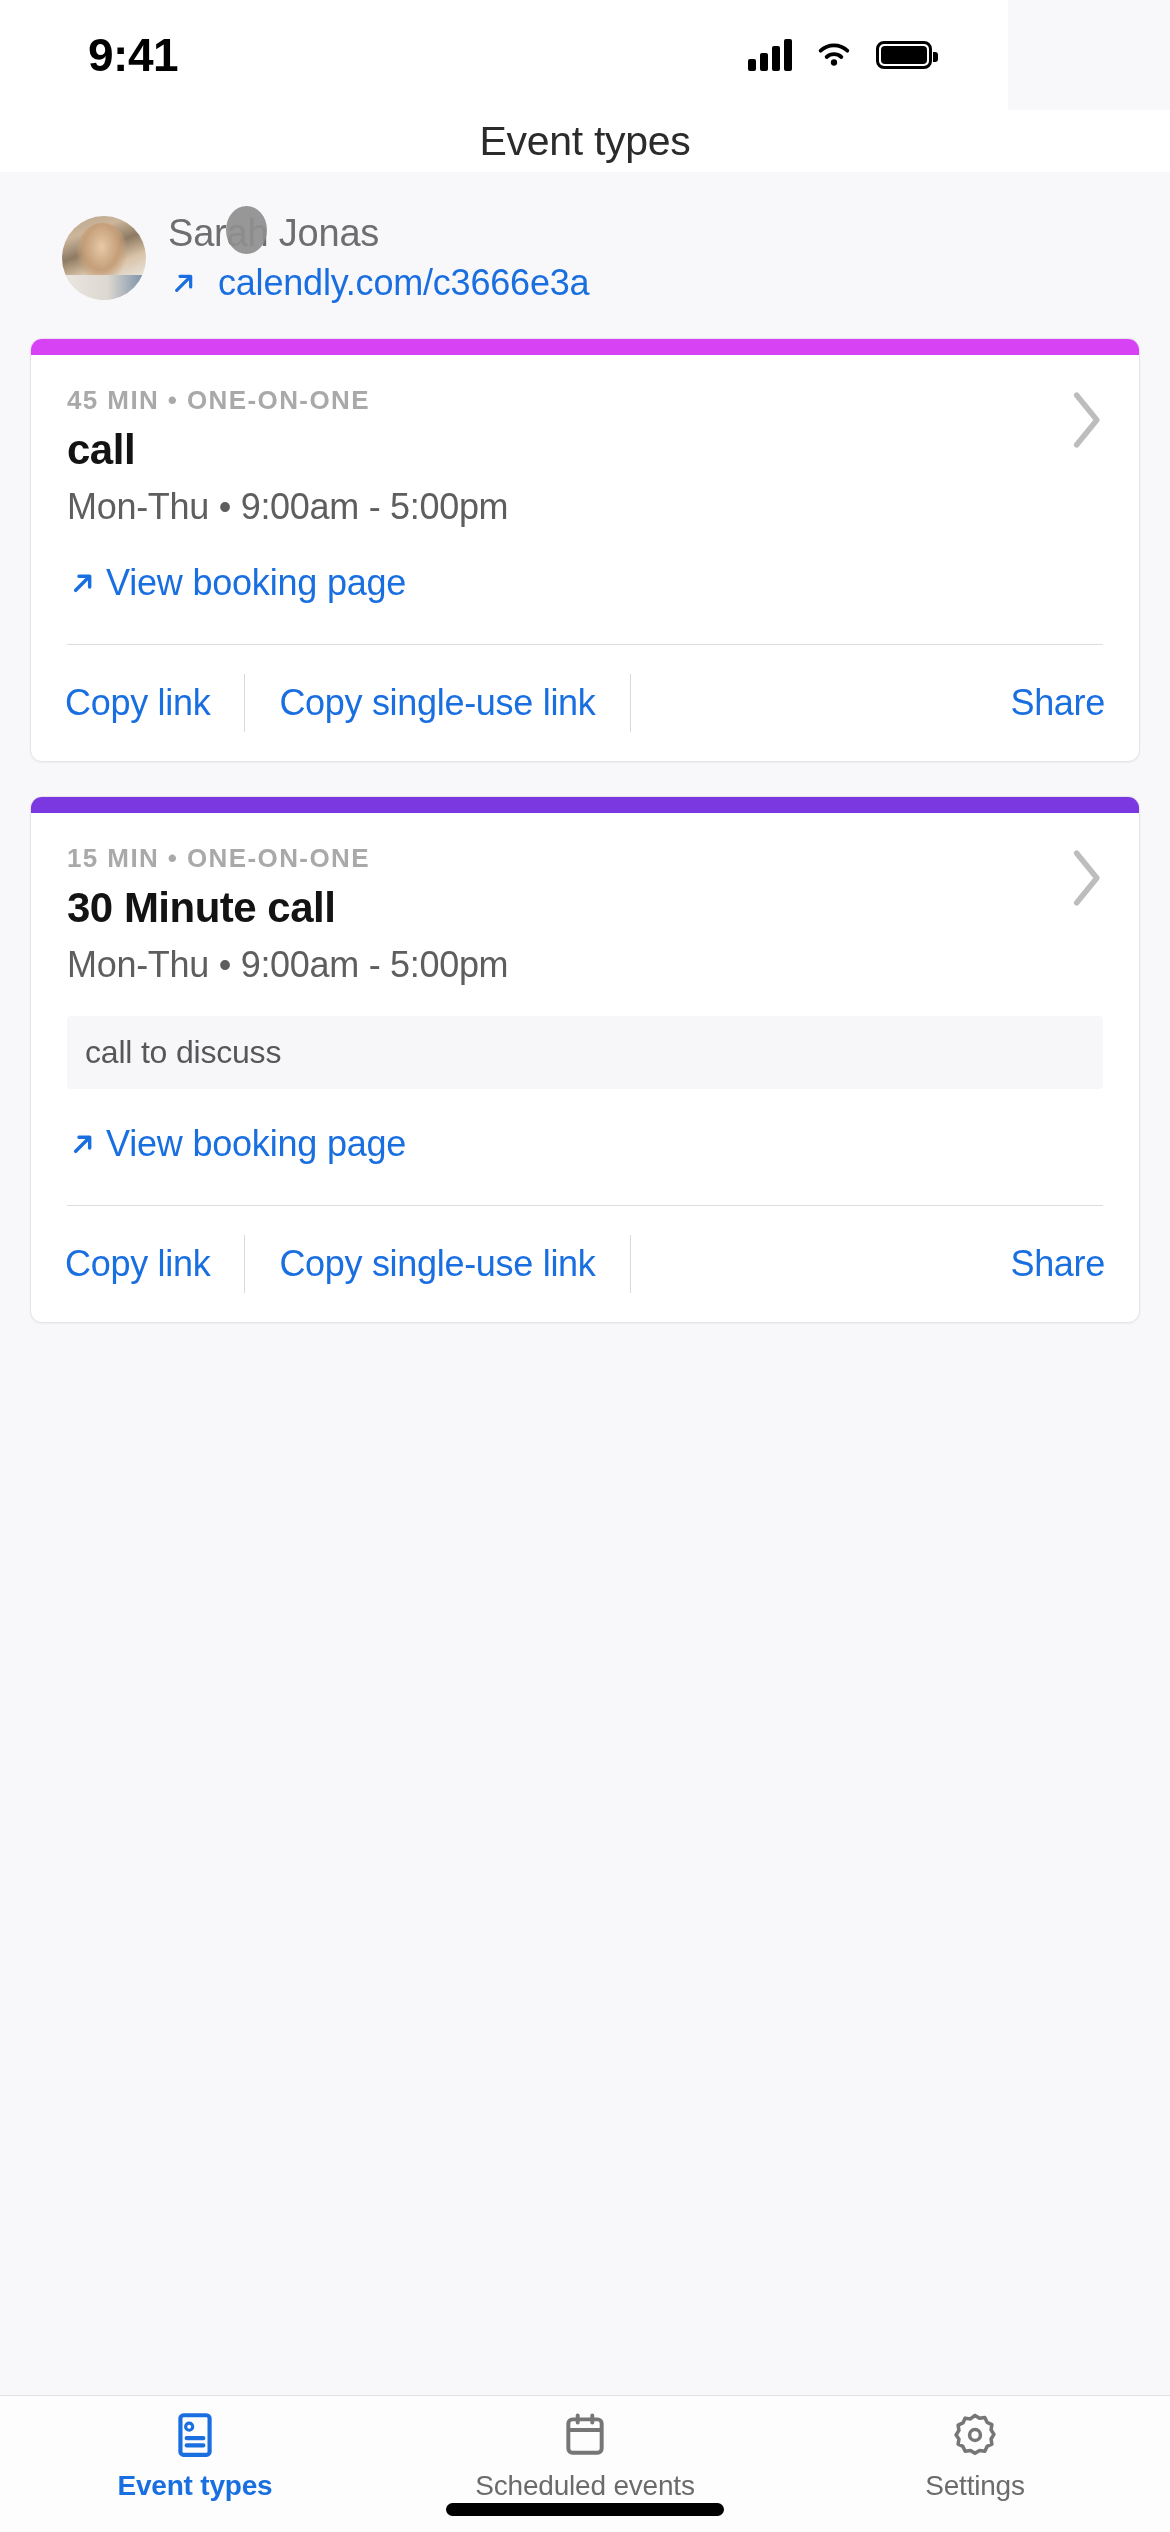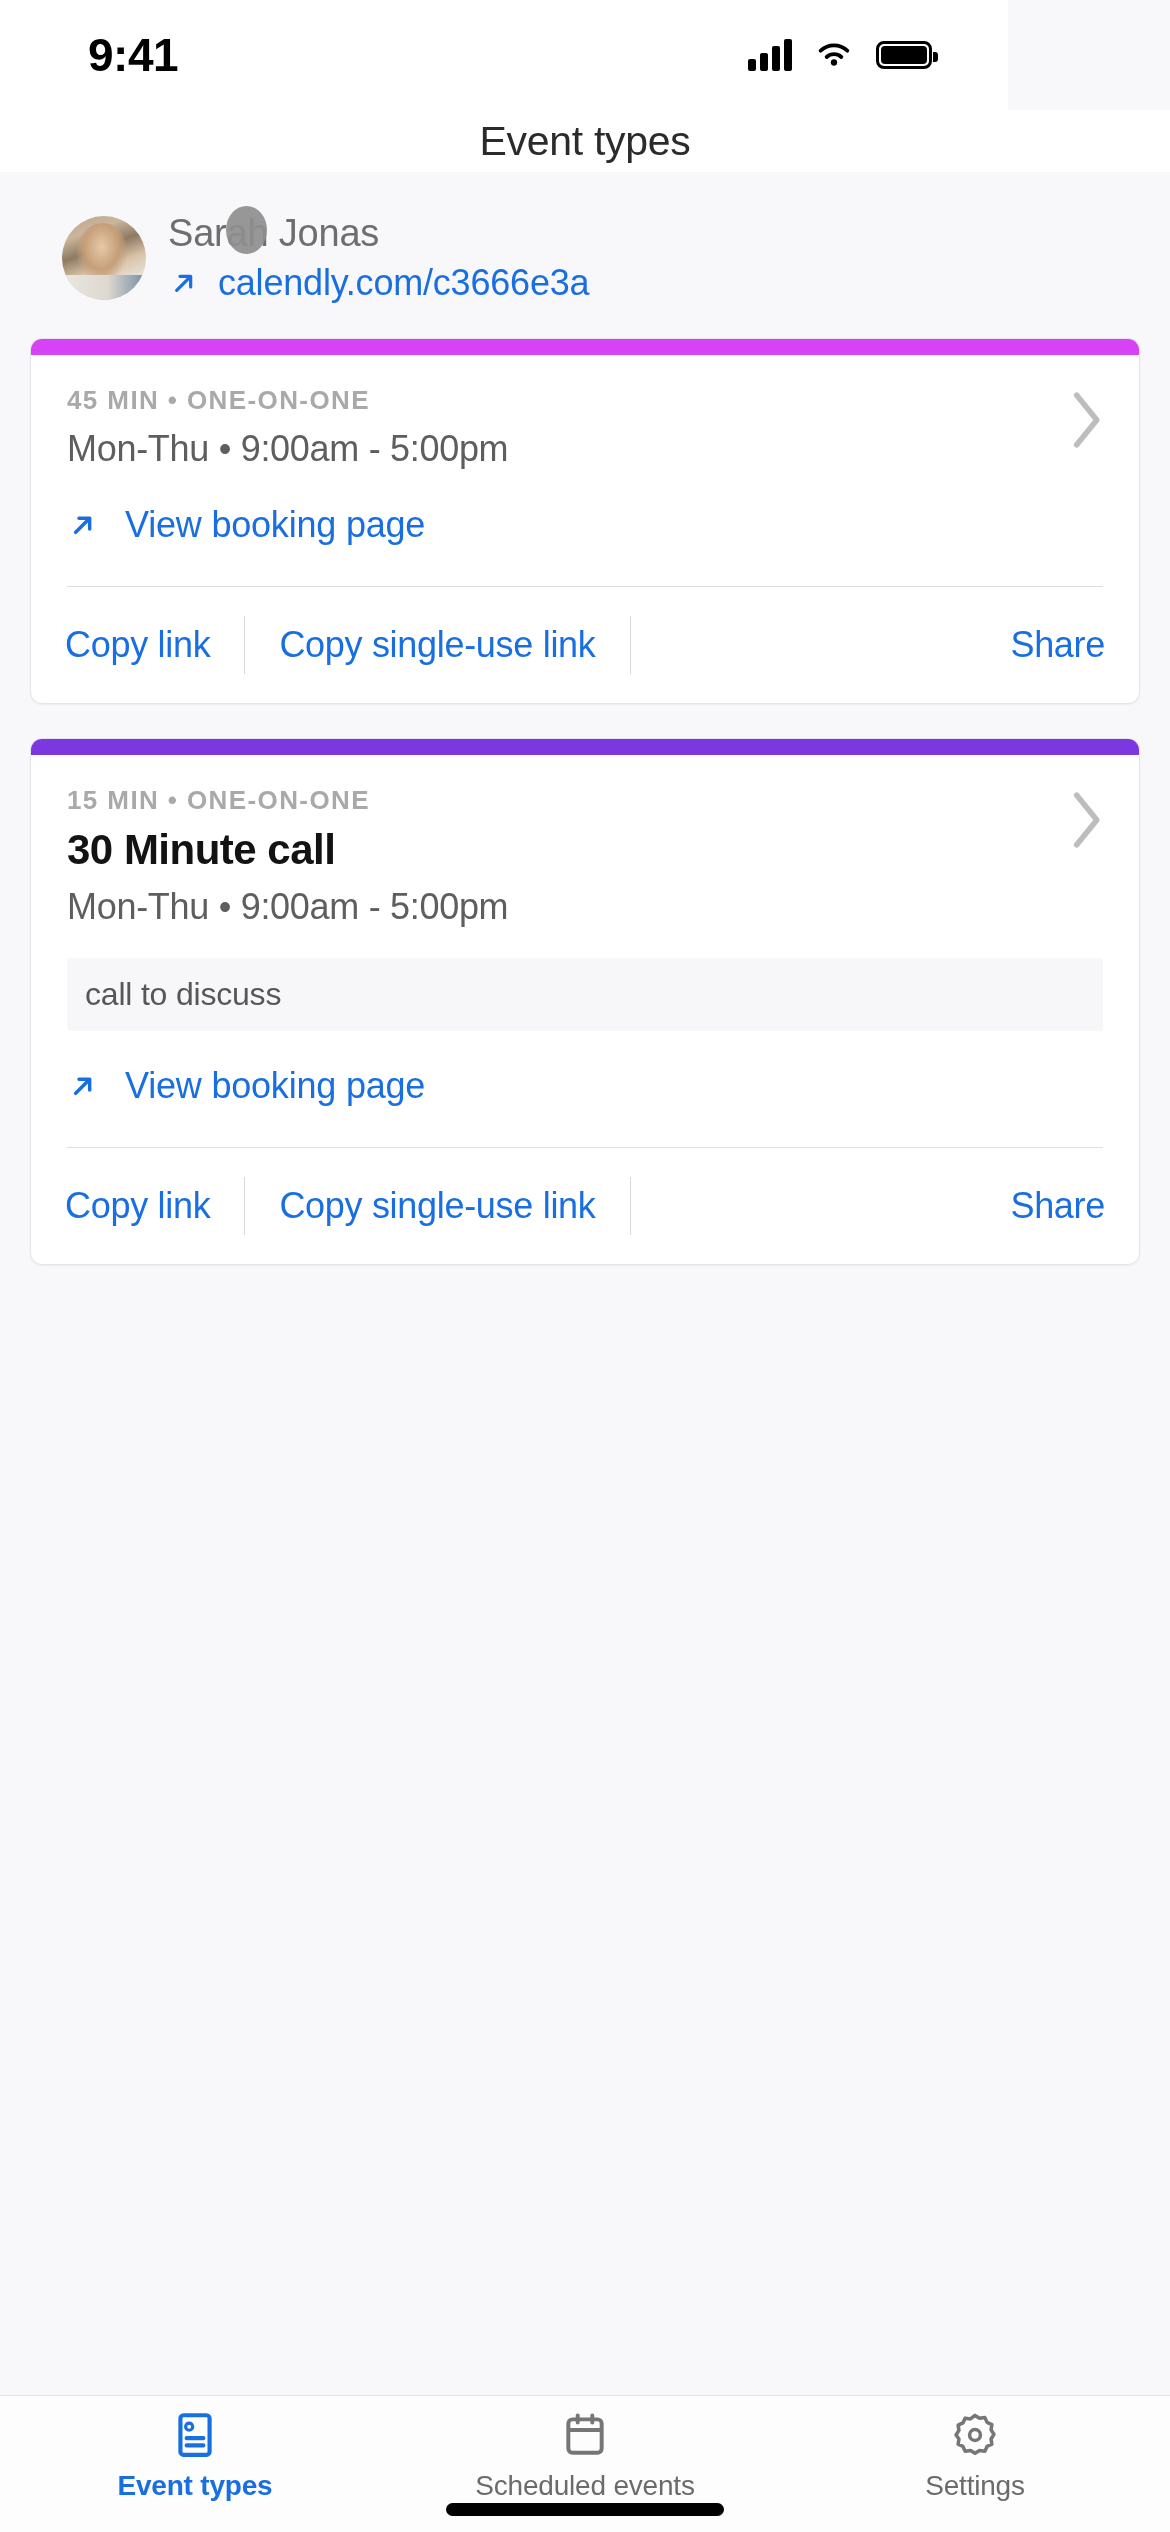--- a/index.html
+++ b/index.html
@@ -75,21 +75,21 @@
   .card-meta { font-size:26px; font-weight:700; color:#a9a9a9; letter-spacing:1.4px; }
   .card-title { font-size:42px; font-weight:700; color:#131313; margin-top:10px; letter-spacing:-0.5px; }
   .card-sub { font-size:36px; color:#5e5e5e; margin-top:12px; letter-spacing:-0.3px; }
   .card-desc {
     margin-top:30px; background:#f7f6f9; border-radius:4px;
     padding:18px 18px; font-size:32px; color:#575757; letter-spacing:-0.2px;
   }
   .chevron {
     position:absolute; right:34px; top:34px; width:38px; height:62px;
   }
-  .booking-row { display:flex; align-items:center; gap:26px; padding:34px 36px 40px 36px; }
+  .booking-row { display:flex; align-items:center; gap:7px; padding:34px 36px 40px 36px; }
   .booking-link { font-size:36px; color:#1a6fe0; letter-spacing:-0.2px; }
   .divider { height:1px; background:#dededf; margin:0 36px; }
   .actions { display:flex; align-items:center; height:116px; padding:0 34px;justify-content:flex-end; }
   .action { font-size:36px; color:#1a6fe0; letter-spacing:-0.3px; white-space:nowrap; }
   .action-1 { flex:0 0 auto; }
   .vline { width:1px; height:58px; background:#d9d9db; margin:0 34px; flex:none; }
   .action-sep-push { flex:1 1 auto; }
 
   
   .tabbar {
@@ -148,20 +148,21 @@
           <span class="profile-link">calendly.com/c3666e3a</span>
         </div>
       </div>
       <div class="cursor-dot"></div>
     </div>
 
     <div class="card">
       <div class="card-bar" style="background:#D742F5"></div>
       <div class="card-body">
         <div class="card-meta">45 MIN • ONE-ON-ONE</div>
+        <div class="card-title">call</div>
         <div class="card-sub">Mon-Thu • 9:00am - 5:00pm</div>
         <svg class="chevron" viewBox="0 0 24 40">
           <path d="M6 4l13 16L6 36" stroke="#bdbdbd" stroke-width="3.6" fill="none" stroke-linecap="round" stroke-linejoin="round"></path>
         </svg>
       </div>
       <div class="booking-row">
         <svg width="32" height="32" viewBox="0 0 24 24">
           <path d="M6.5 17.5L17 7M9 7h8v8" stroke="#1a6fe0" stroke-width="2.6" fill="none" stroke-linecap="round" stroke-linejoin="round"></path>
         </svg>
         <span class="booking-link">View booking page</span>

